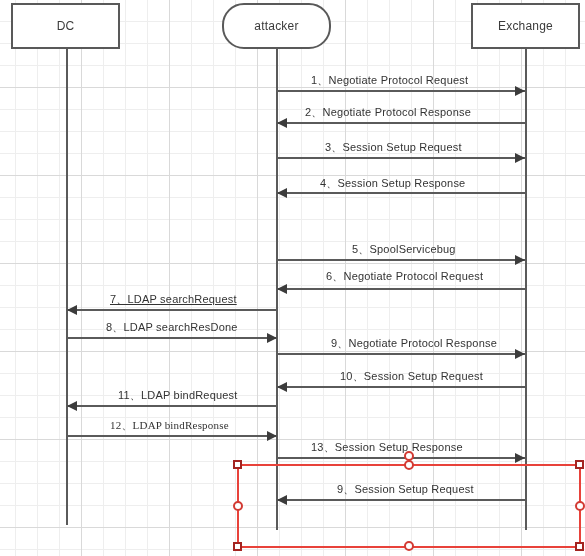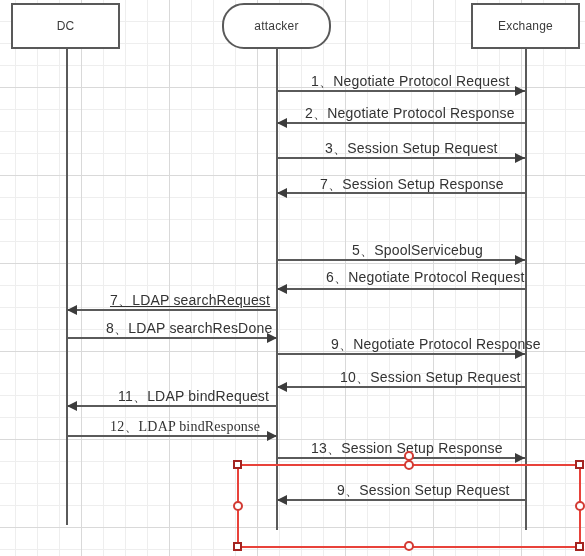--- a/index.html
+++ b/index.html
@@ -61,21 +61,21 @@
     border-bottom: 5px solid transparent;
   }
   .arrow-right {
     border-left: 10px solid #3c3c3c;
   }
   .arrow-left {
     border-right: 10px solid #3c3c3c;
   }
   .msg-label {
     position: absolute;
-    font-size: 14px;
+    font-size: 11px;
     color: #333333;
     white-space: nowrap;
     letter-spacing: 0.2px;
   }
   
   .sel-line {
     position: absolute;
     background: #e8423a;
   }
   .sel-h { height: 2px; }
@@ -141,21 +141,21 @@
   <div class="msg" style="left:277px; top:122px; width:248px;"></div>
   <div class="arrowhead arrow-left" style="left:277px; top:118px;"></div>
   <div class="msg-label" style="left:305px; top:105px;">2、Negotiate Protocol Response</div>
 
   <div class="msg" style="left:277px; top:157px; width:248px;"></div>
   <div class="arrowhead arrow-right" style="left:515px; top:153px;"></div>
   <div class="msg-label" style="left:325px; top:140px;">3、Session Setup Request</div>
 
   <div class="msg" style="left:277px; top:192px; width:248px;"></div>
   <div class="arrowhead arrow-left" style="left:277px; top:188px;"></div>
-  <div class="msg-label" style="left:320px; top:176px;">7、Session Setup Response</div>
+  <div class="msg-label" style="left:320px; top:176px;">4、Session Setup Response</div>
 
   <div class="msg" style="left:277px; top:259px; width:248px;"></div>
   <div class="arrowhead arrow-right" style="left:515px; top:255px;"></div>
   <div class="msg-label" style="left:352px; top:242px;">5、SpoolServicebug</div>
 
   <div class="msg" style="left:277px; top:288px; width:248px;"></div>
   <div class="arrowhead arrow-left" style="left:277px; top:284px;"></div>
   <div class="msg-label" style="left:326px; top:269px;">6、Negotiate Protocol Request</div>
 
   <div class="msg" style="left:67px; top:309px; width:210px;"></div>

